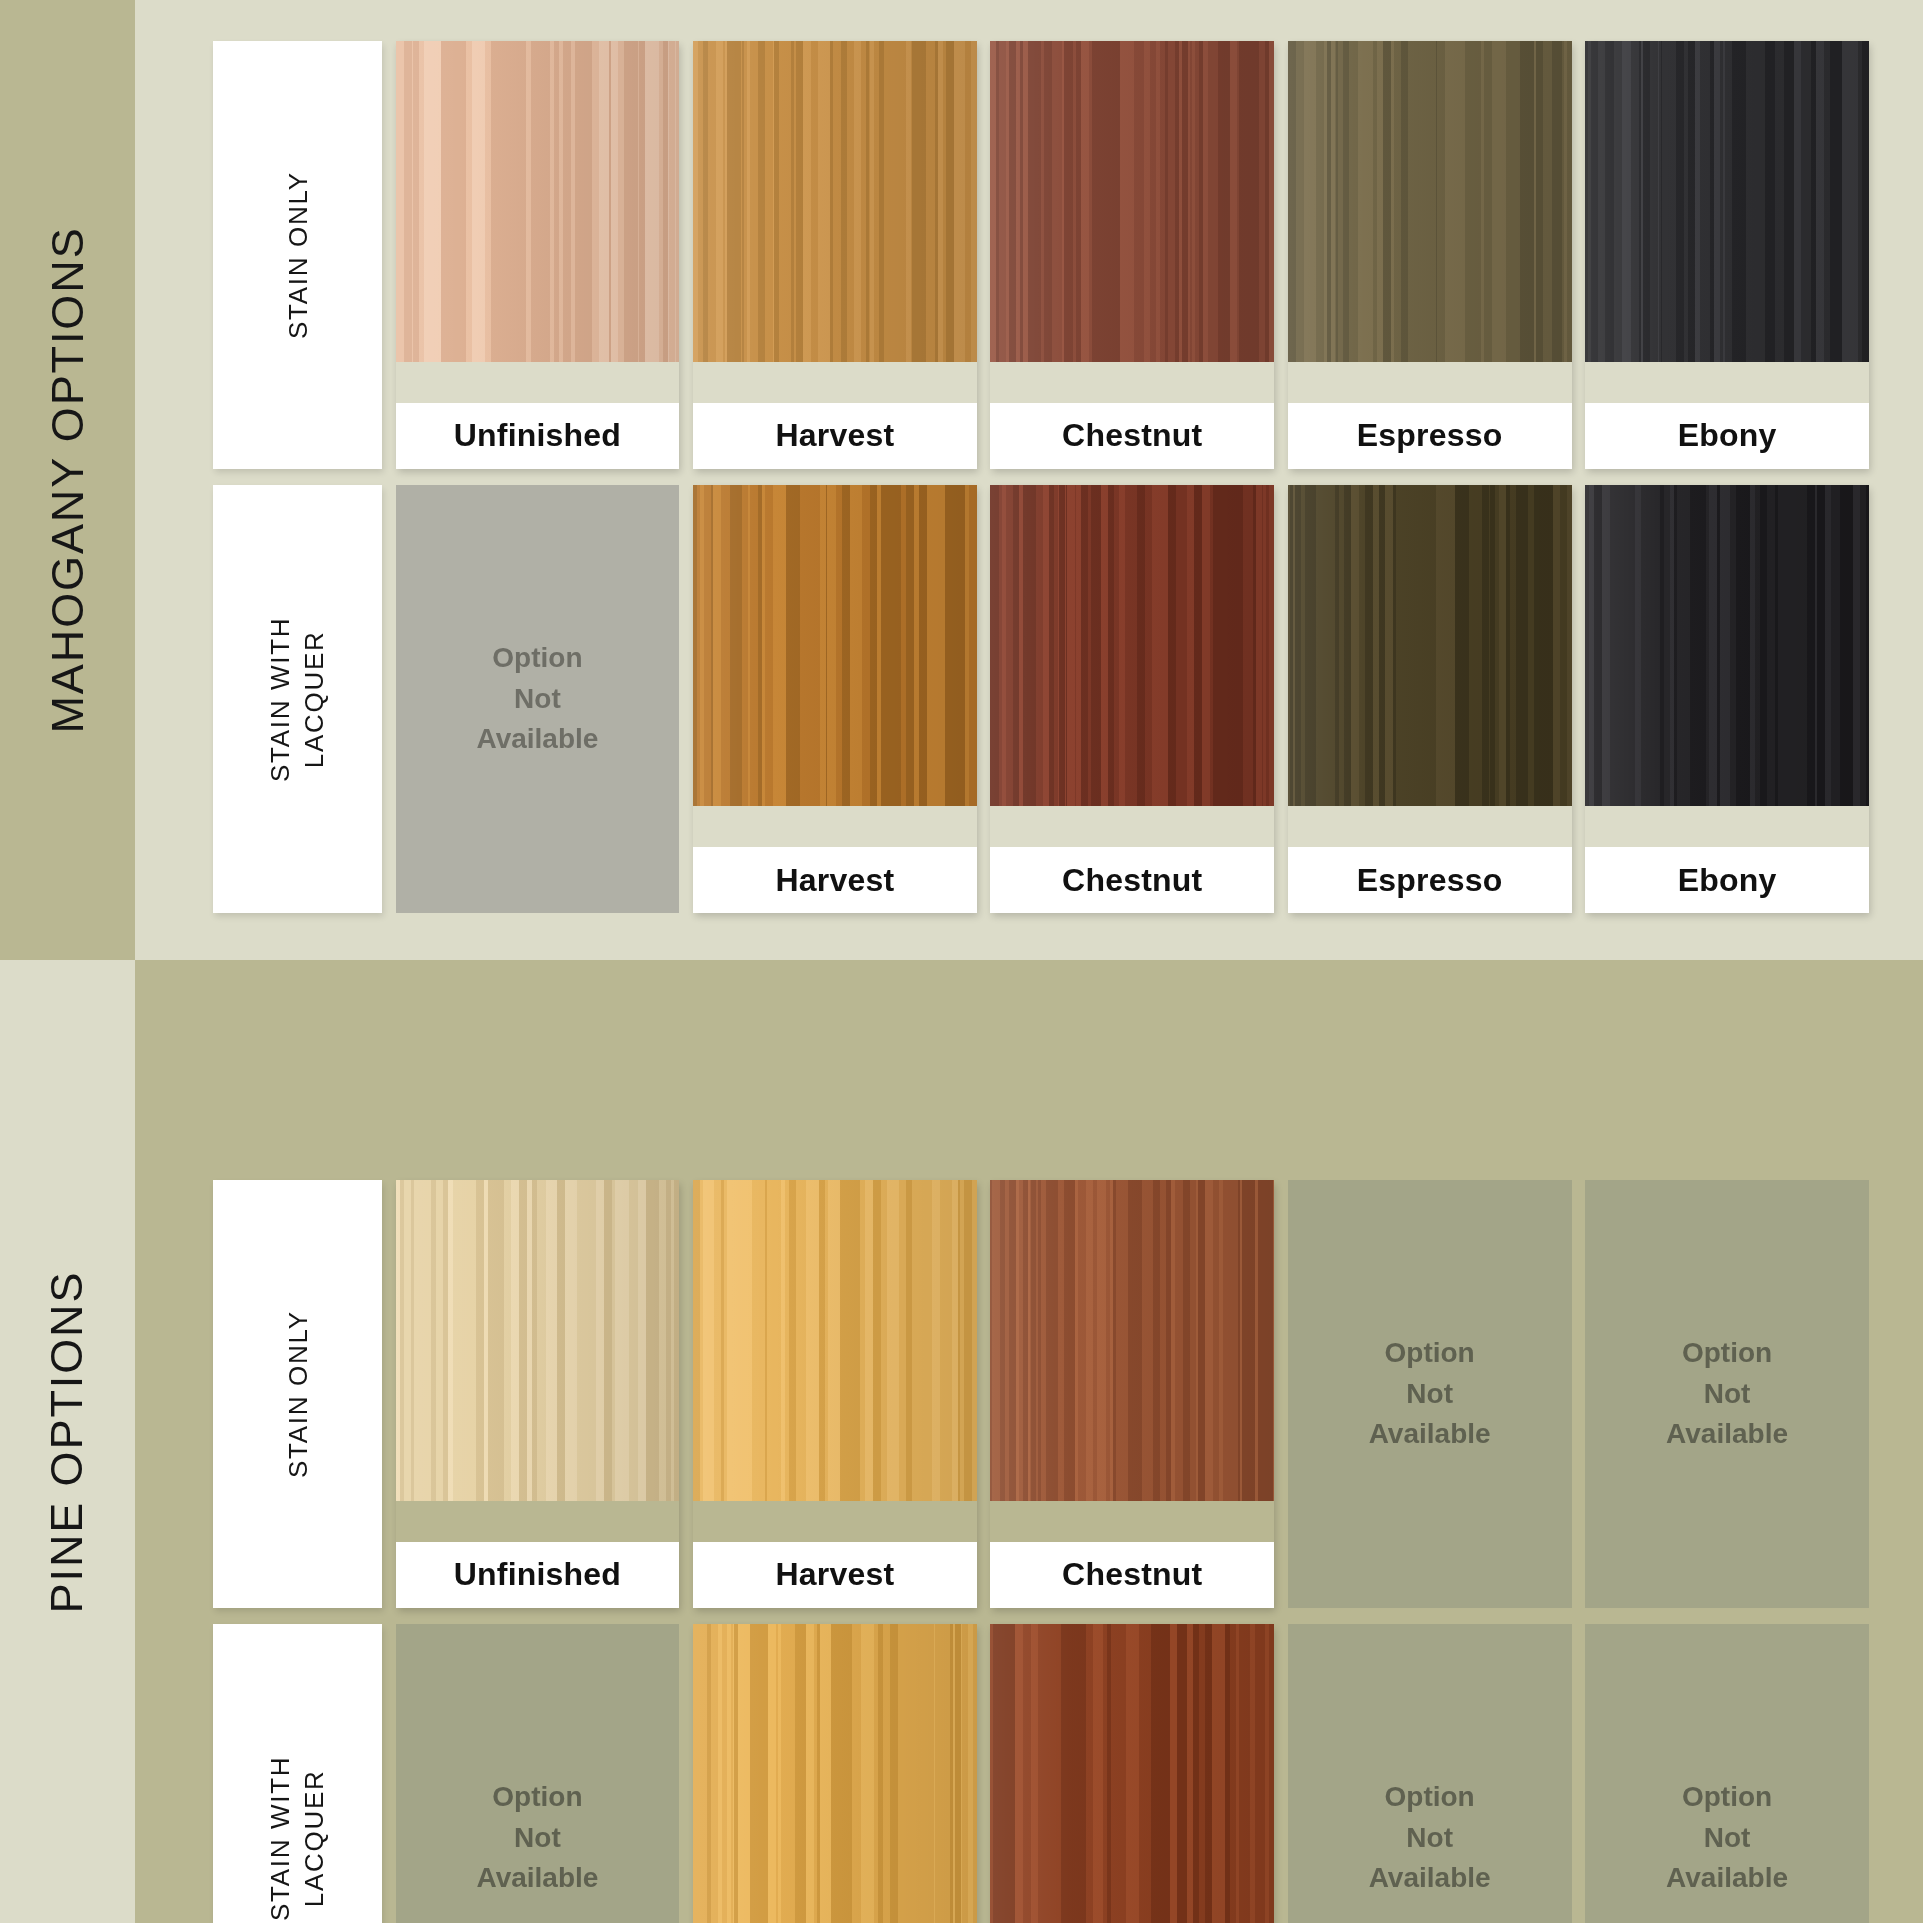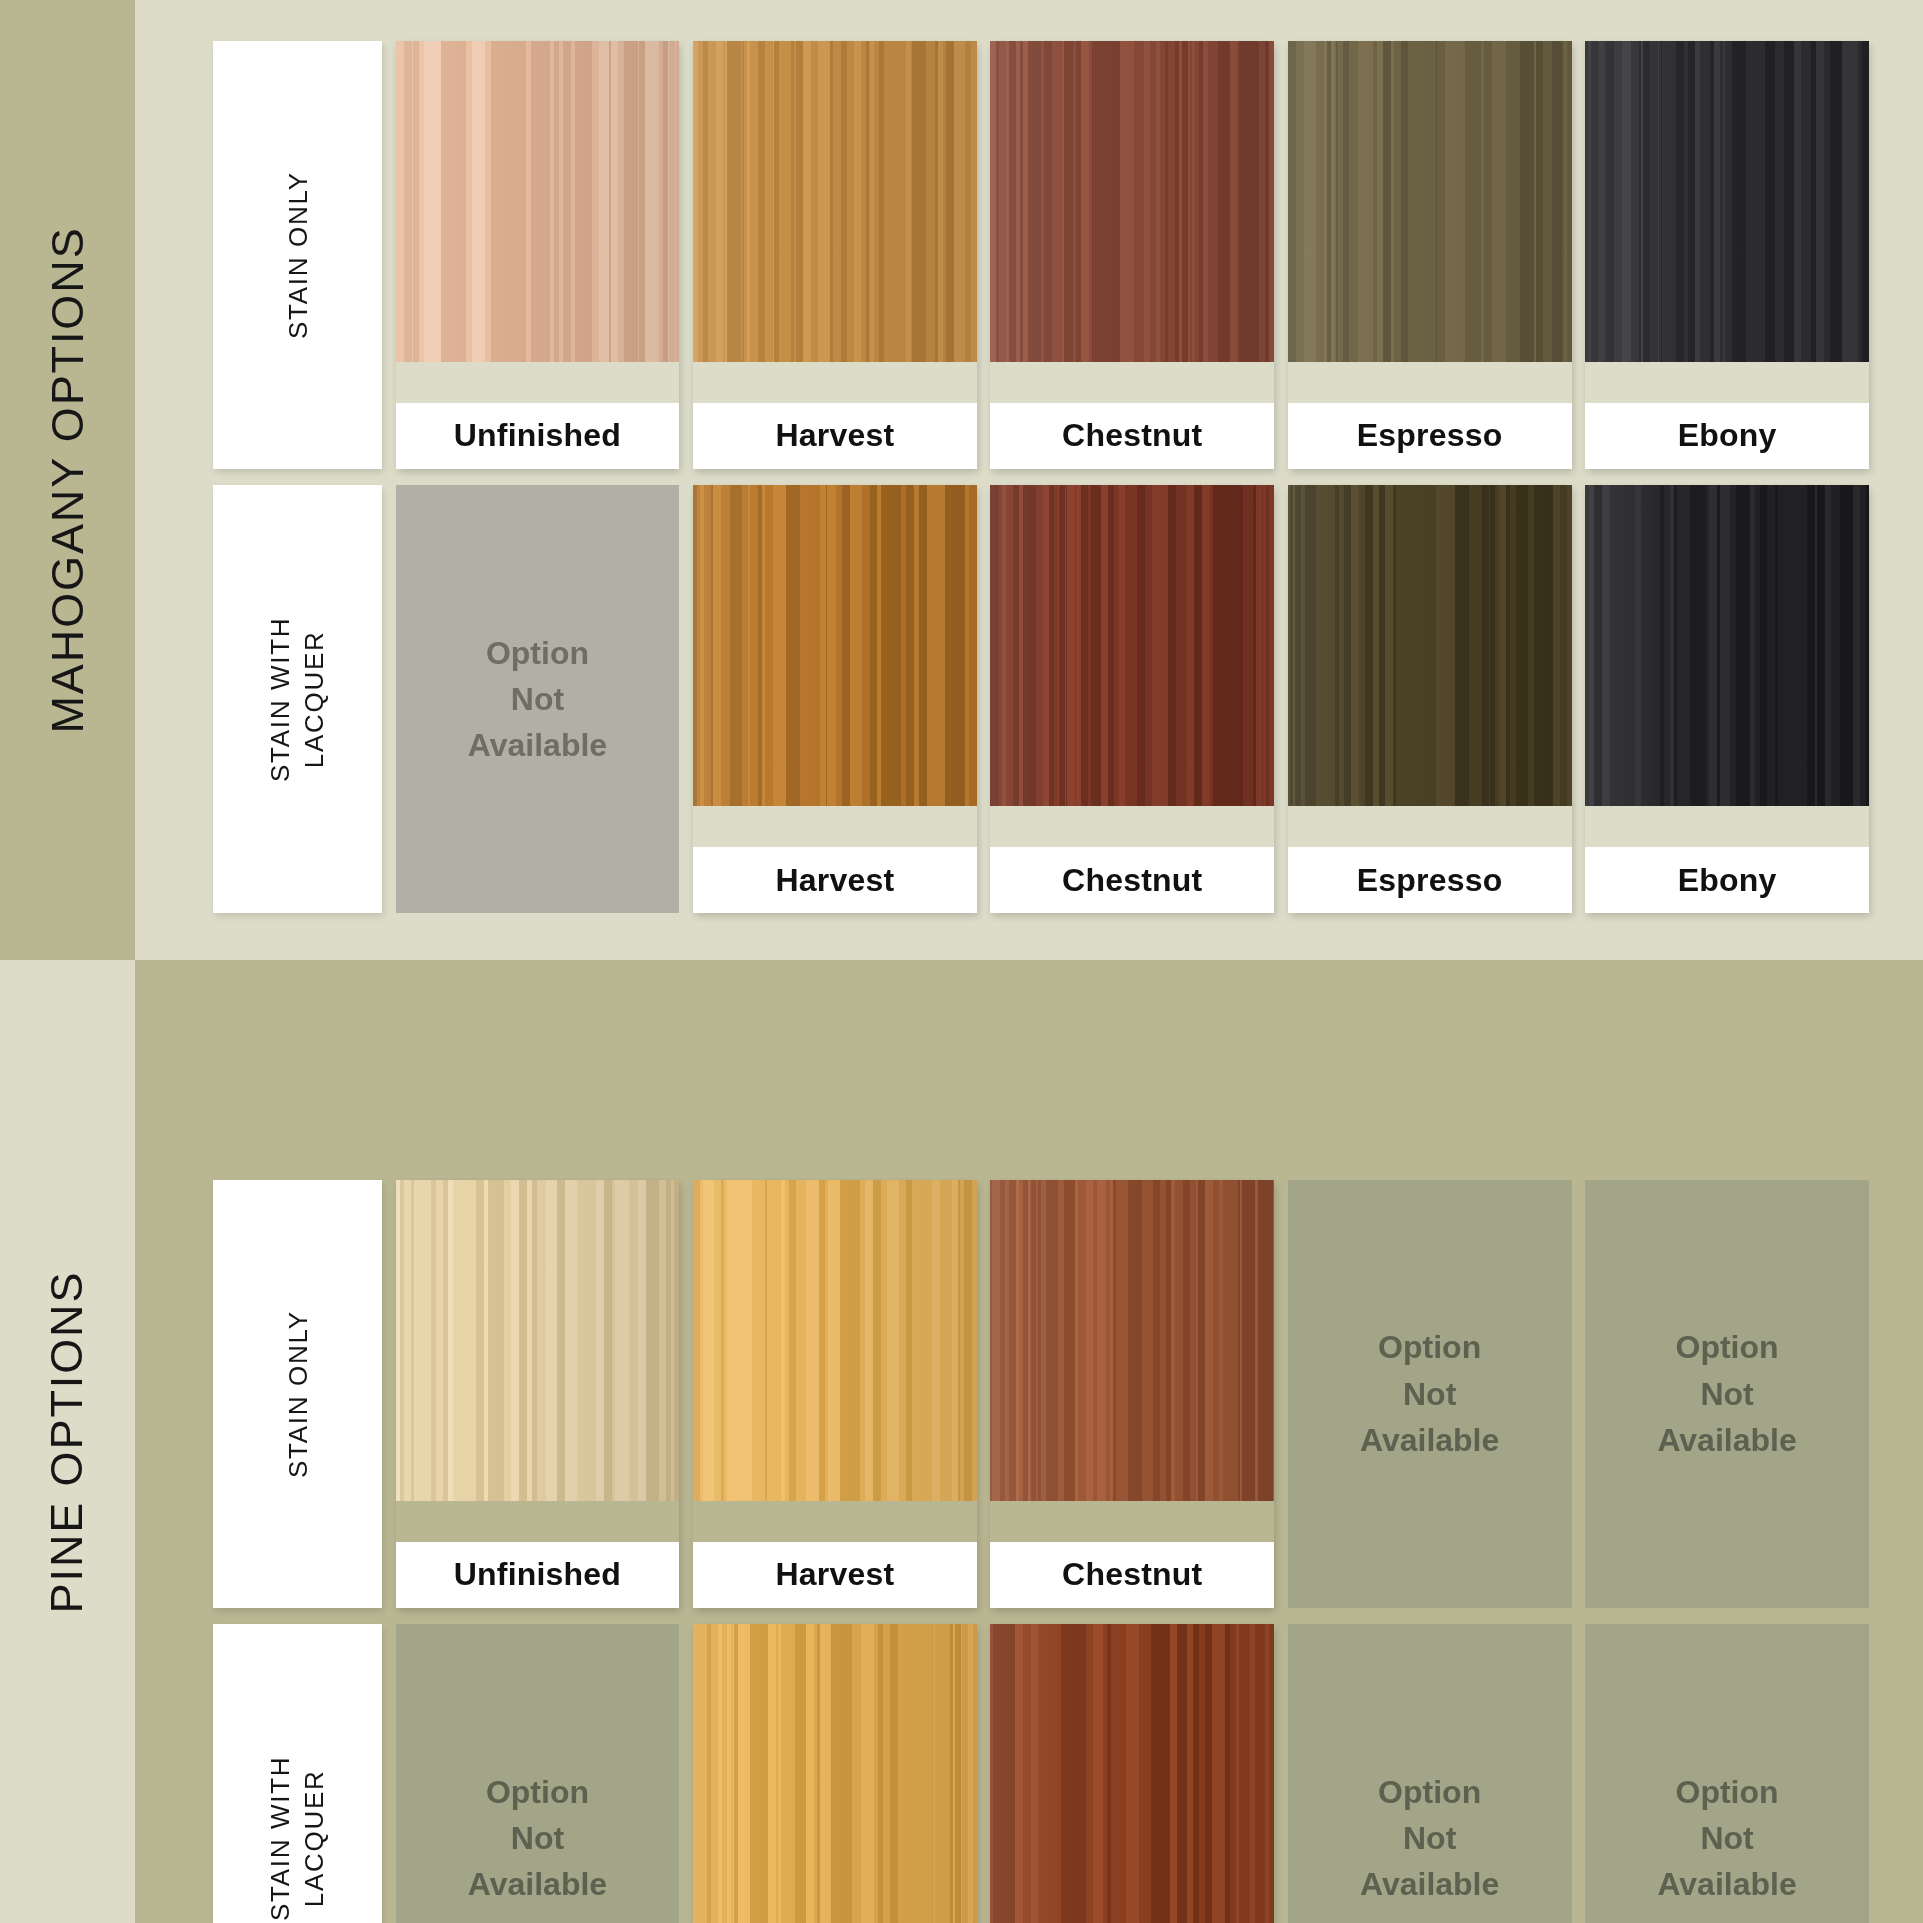--- a/index.html
+++ b/index.html
@@ -135,21 +135,21 @@
     justify-content: center;
   }
   .unavail-inner {
     position: absolute;
     inset: 0;
     display: flex;
     flex-direction: column;
     align-items: center;
     justify-content: center;
     text-align: center;
-    font-size: 32px;
+    font-size: 28px;
     font-weight: bold;
     line-height: 1.45;
   }
   .unavail-inner span { display: block; }
 </style>
 </head>
 <body>
 
 <div class="board">
 

